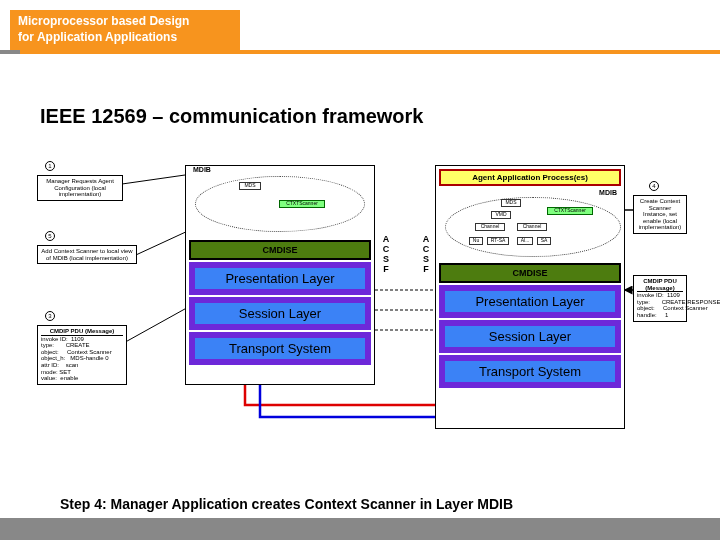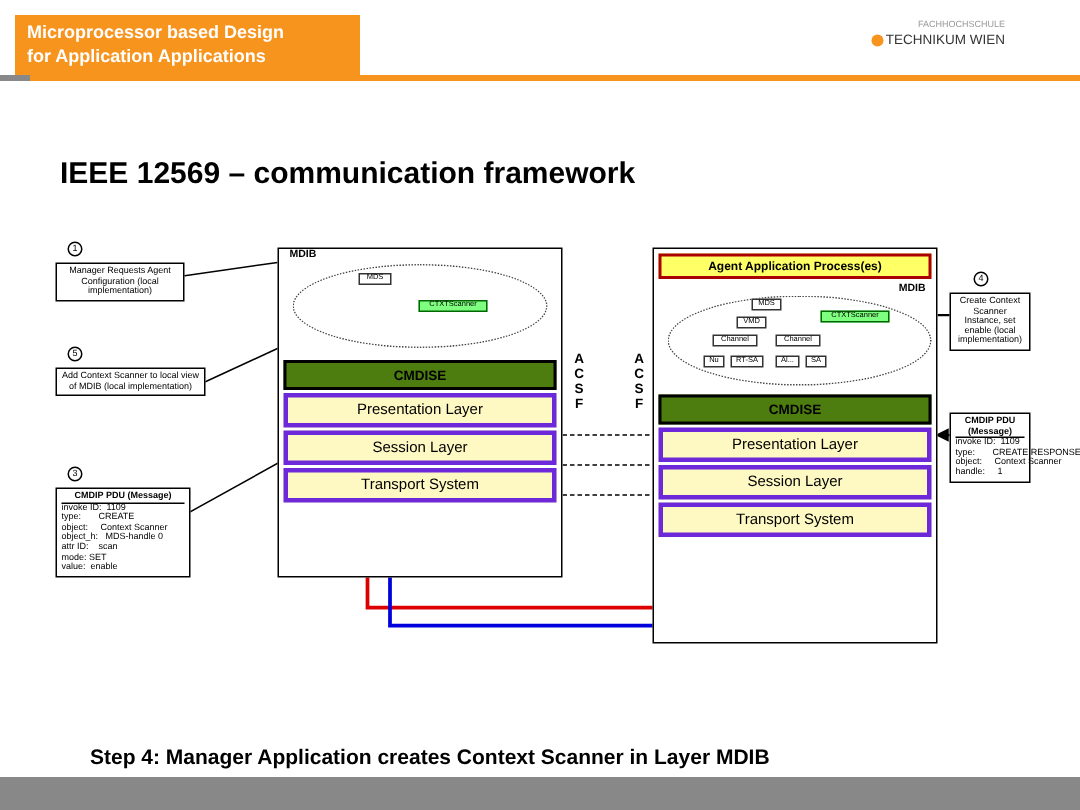--- a/index.html
+++ b/index.html
@@ -10,45 +10,41 @@
   .logo { position: absolute; top: 14px; right: 12px; font-size: 9px; text-align: right; color: #333; line-height: 1.2; }
   .logo .circle { display:inline-block; width:8px; height:8px; border-radius:50%; background:#f7941e; margin-right:2px; vertical-align:middle; }
   .page-title { position: absolute; top: 105px; left: 40px; font-size: 20px; font-weight: bold; color: #000; }
   .footer { position: absolute; bottom: 0; left: 0; width: 720px; height: 22px; background: #888; }
   .caption { position: absolute; bottom: 28px; left: 60px; font-size: 14px; font-weight: bold; color: #000; }
   .diagram { position: absolute; top: 155px; left: 35px; width: 650px; height: 310px; font-size: 7px; }
   .col { position: absolute; border: 1px solid #000; background: #fff; }
   .col-mgr { left: 150px; top: 10px; width: 190px; height: 220px; }
   .col-agt { left: 400px; top: 10px; width: 190px; height: 264px; }
   .stack-title { background: #ffff66; border: 2px solid #a00; text-align: center; font-size: 8px; padding: 2px; font-weight: bold; margin: 3px; }
-  .stack-layer { border: 3px solid #6d28d9; text-align: center; font-size: 10px; padding: 3px 2px; margin: 2px 3px; background: #fef9c3; }
+  .stack-layer { border: 6px solid #6d28d9; text-align: center; font-size: 13px; padding: 3px 2px; margin: 2px 3px; background: #3b82f6; }
   .cmdise { background: #4d7c0f; border: 2px solid #000; font-weight: bold; font-size: 9px; }
   .mdib-area { height: 72px; position: relative; margin: 0 3px; }
   .mdib-label { position:absolute; top:0; font-size:7px; font-weight:bold; }
   .ellipse { position: absolute; border: 1px dotted #444; border-radius: 50%; }
   .mini-box { position:absolute; border:1px solid #333; font-size:5px; text-align:center; background:#fff; padding:0 1px; line-height:1.1; }
   .mini-ctx { background: #7fff7f; border:1px solid #060; }
   .acsf { position: absolute; width: 12px; font-size: 9px; top: 80px; text-align:center; font-weight:bold; line-height:1.1; }
   .note-box { position: absolute; border: 1px solid #000; background: #fff; font-size: 6px; padding: 2px 3px; line-height:1.1; }
   .note-circle { position: absolute; border: 1px solid #000; width: 10px; height: 10px; border-radius: 50%; font-size: 6px; text-align: center; line-height: 9px; background:#fff; }
   svg.arrows { position:absolute; left:0; top:0; width:650px; height:310px; pointer-events:none; }
 </style>
 </head>
 <body>
 
 <div class="header">
   <div class="header-bar">
     <div>Microprocessor based Design</div>
     <div>for Application Applications</div>
   </div>
   <div class="header-stripe"></div>
-  <div class="logo">
-    <div style="font-size:6px;color:#999">FACHHOCHSCHULE</div>
-    <div><span class="circle"></span><span>TECHNIKUM WIEN</span></div>
-  </div>
 </div>
 
 <div class="page-title">IEEE 12569 – communication framework</div>
 
 <div class="diagram">
 
   <svg class="arrows">
     <defs>
       <marker id="ah-red" markerWidth="6" markerHeight="6" refX="5" refY="3" orient="auto">
           <path d="M0,0 L6,3 L0,6 Z" fill="#d00"></path>

